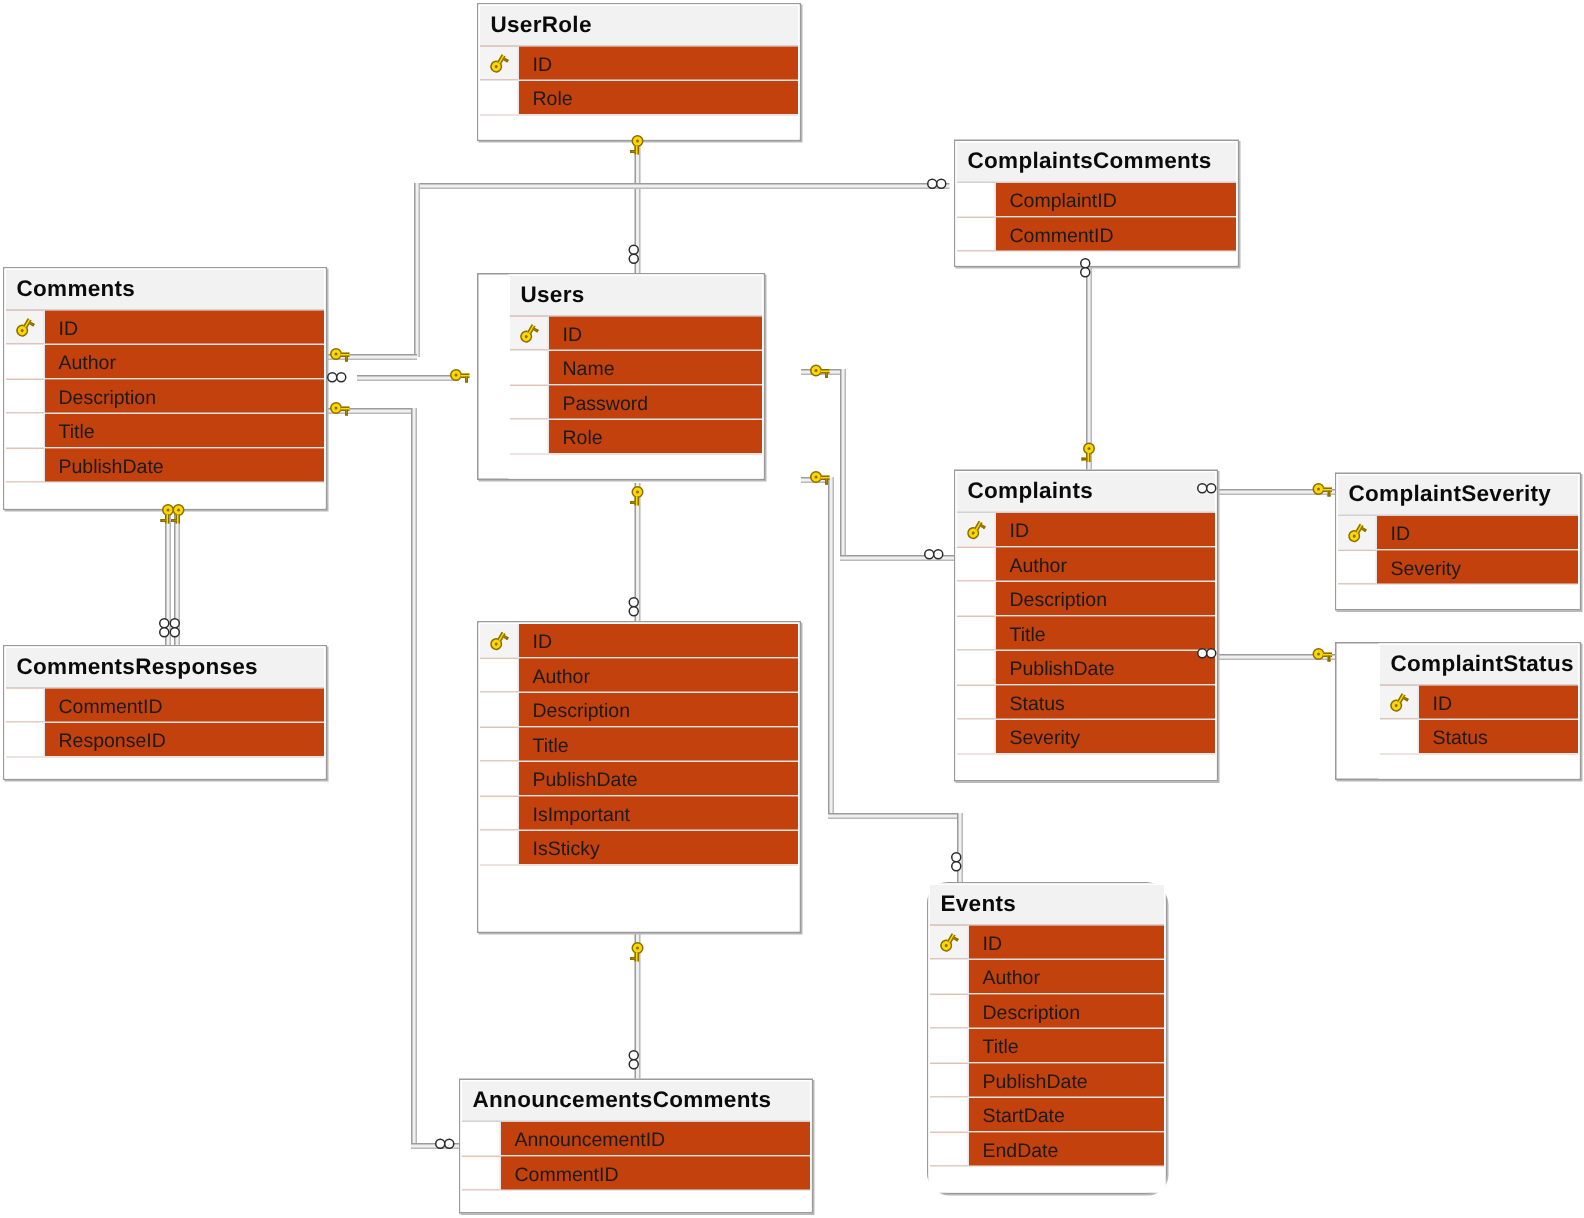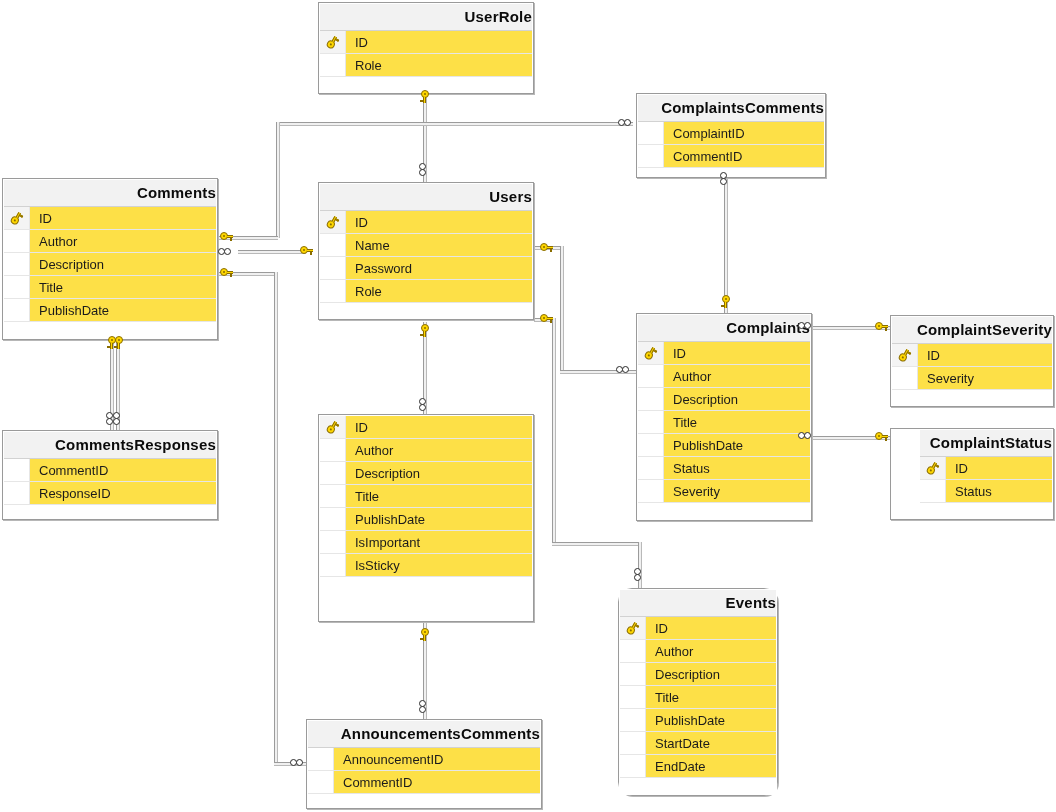--- a/index.html
+++ b/index.html
@@ -6,21 +6,20 @@
   body{
     font-family:"Liberation Sans", sans-serif;
     -webkit-font-smoothing:none;
   }
   #canvas{
     position:relative;
     width:1056px;
     height:812px;
     background:#ffffff;
     overflow:hidden;
-    text-align:right;
   }
 
   
   .entity{
     position:absolute;
     box-sizing:border-box;
     background:#ffffff;
     border:1px solid #9a9a9a;
     box-shadow:1px 1px 0 0 #b7b7b7;
     z-index:5;
@@ -53,21 +52,21 @@
     display:flex;
     flex-direction:column;
     background:#ffffff;
   }
   .ent-row{
     box-sizing:border-box;
     height:23px;
     display:flex;
     align-items:center;
     border-bottom:1px solid #e6e6e6;
-    background:#fde047;
+    background:#c2410c;
   }
   .ent-row .gut{
     box-sizing:border-box;
     width:26px;
     min-width:26px;
     height:100%;
     border-right:1px solid #e6e6e6;
     display:flex;
     align-items:center;
     justify-content:center;
@@ -416,21 +415,21 @@
             <div class="fname">Title</div>
           </div>
           <div class="ent-row">
             <div class="gut"></div>
             <div class="fname">PublishDate</div>
           </div>
           <div class="ent-filler"></div>
         </div>
       </div>
     </div>
-    <div class="entity" style="left: 318px; top: 182px; width: 216px; height: 138px;">
+    <div class="entity" style="left: 318px; top: 182px; width: 192px; height: 138px; padding-left: 20px;">
       <div class="inner">
         <div class="ent-title">Users</div>
         <div class="ent-rows">
           <div class="ent-row pk">
             <div class="gut">
               <span class="keyicon vert">
                 <span class="bow"></span>
                 <span class="shaft"></span>
                 <span class="tooth"></span>
               </span>

